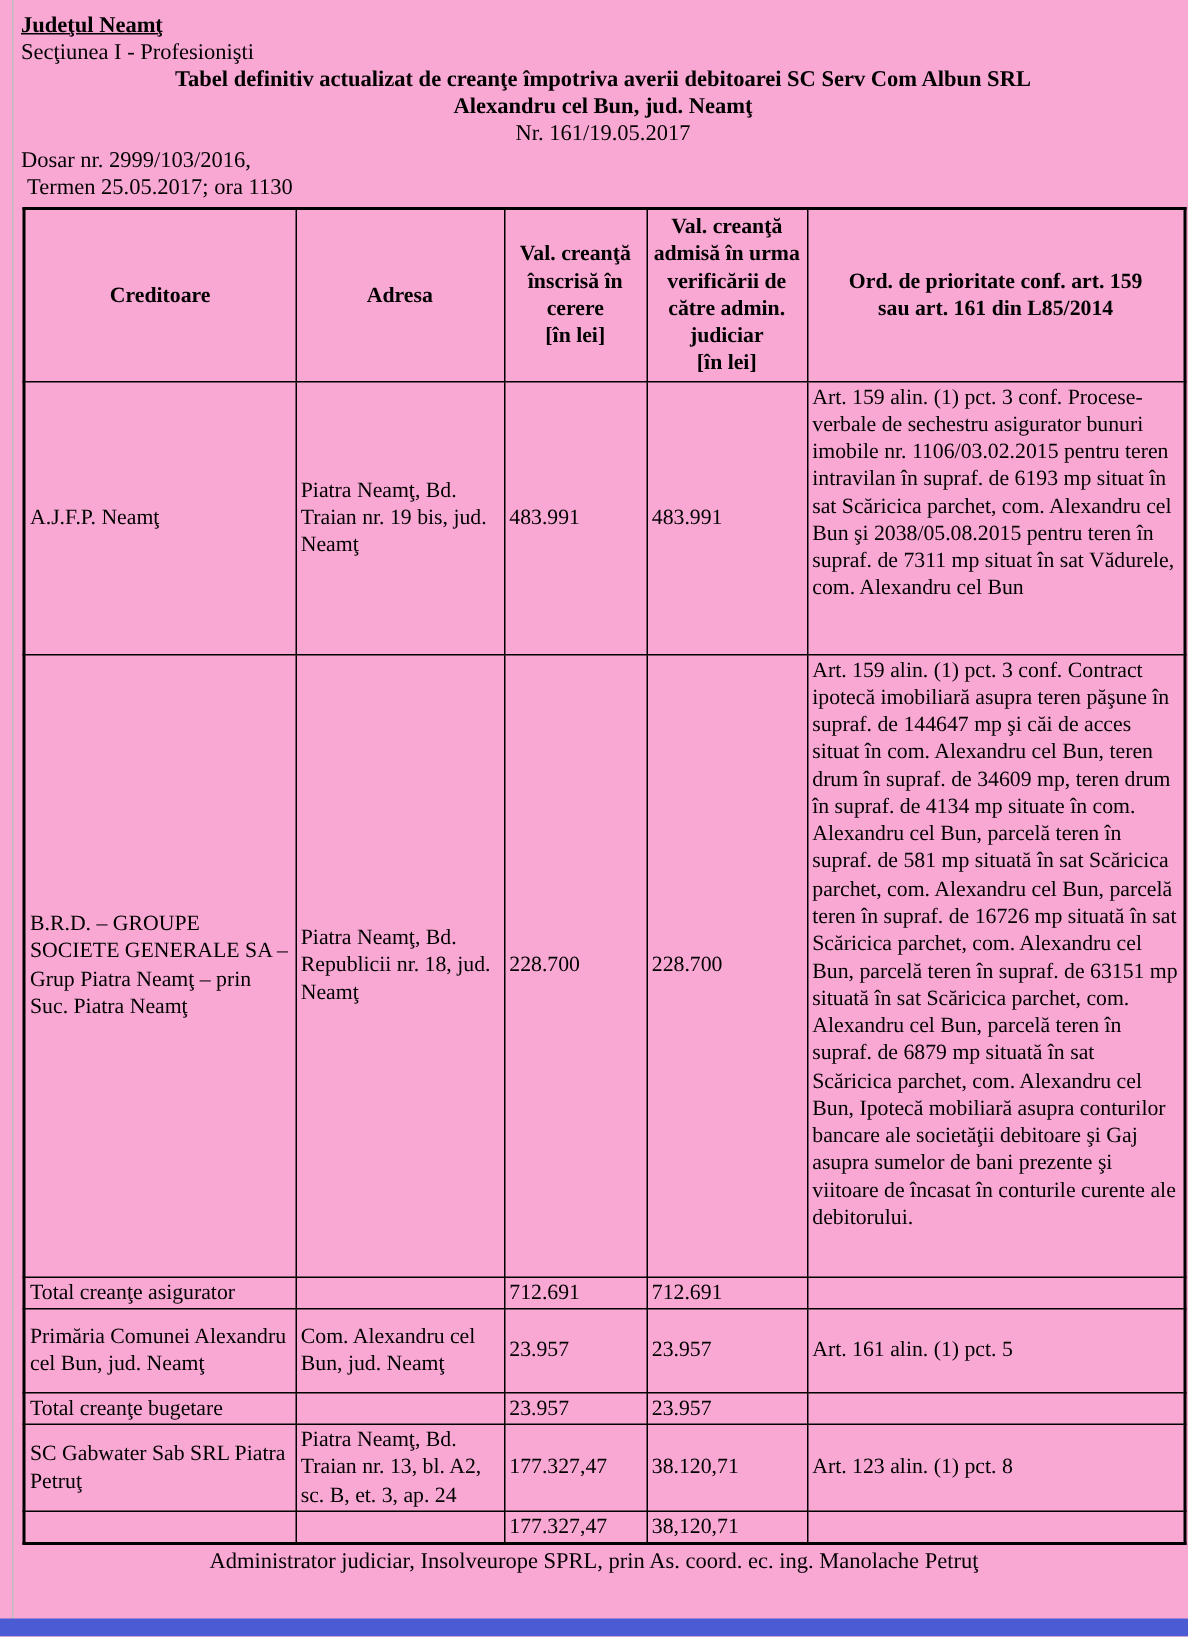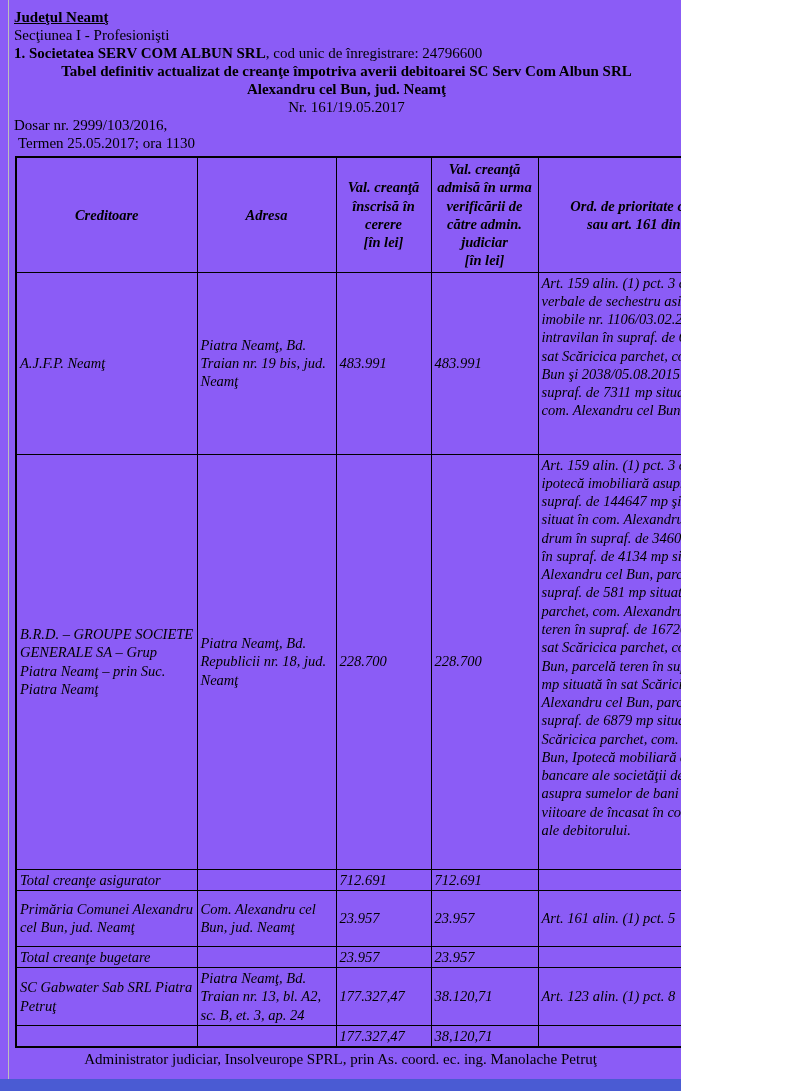--- a/index.html
+++ b/index.html
@@ -1,21 +1,21 @@
 <!DOCTYPE html>
 <html><head>
 <meta charset="utf-8">
 <style>
   html,body { margin:0; padding:0; }
   body {
     width:792px; height:1091px; overflow:hidden;
     background:#ffffff; color:#000;
     font-family:"Liberation Serif","DejaVu Serif",serif;
   }
-  .page { position:relative; width:681px; height:1091px; overflow:hidden; background:#8b5cf6; }
+  .page { position:relative; width:792px; height:1091px; overflow:hidden; background:#f9a8d4; }
   .edge { position:absolute; left:8px; top:0; height:100%; width:1px; background:#bdbdbd; }
 
   .head { padding:8px 2px 0 14px; font-size:15px; line-height:1.2; }
   .head div { margin:0; }
   .county { font-weight:bold; text-decoration:underline; }
   .b { font-weight:bold; }
   .c { text-align:center; }
   .termen { padding-left:4px; }
 
   table.tbl {
@@ -23,21 +23,20 @@
     margin:4px 0 0 15px; width:774px;
     font-size:14.5px; line-height:1.26;
     border:2px solid #000;
   }
   .tbl th, .tbl td {
     border:1.5px solid #000;
     padding:1px 3px;
     vertical-align:middle;
     overflow:hidden;
     word-wrap:break-word;
-    font-style:italic;
   }
   .tbl th { font-weight:bold; text-align:center; white-space:pre-line; padding:2px 3px; }
   .tbl td.num { }
   .tbl tr.fill td.prio { vertical-align:top;margin-top:44px; }
   tr.h0 { height:182px; }
   tr.h1 { height:415px; }
   tr.hs { height:21px; }
   tr.h3 { height:56px; }
   tr.h5 { height:50px; }
 
@@ -47,21 +46,20 @@
 </style>
 </head>
 <body>
 
 <div class="page">
   <div class="edge"></div>
 
   <div class="head">
     <div class="county">Judeţul Neamţ</div>
     <div>Secţiunea I - Profesionişti</div>
-    <div><span class="b">1. Societatea SERV COM ALBUN SRL</span><span>, cod unic de înregistrare: 24796600</span></div>
     <div class="c b">Tabel definitiv actualizat de creanţe împotriva averii debitoarei SC Serv Com Albun SRL</div>
     <div class="c b">Alexandru cel Bun, jud. Neamţ</div>
     <div class="c">Nr. 161/19.05.2017</div>
     <div>Dosar nr. 2999/103/2016,</div>
     <div class="termen">Termen 25.05.2017; ora 1130</div>
   </div>
 
   <table class="tbl">
     <colgroup>
       <col style="width:181px">

